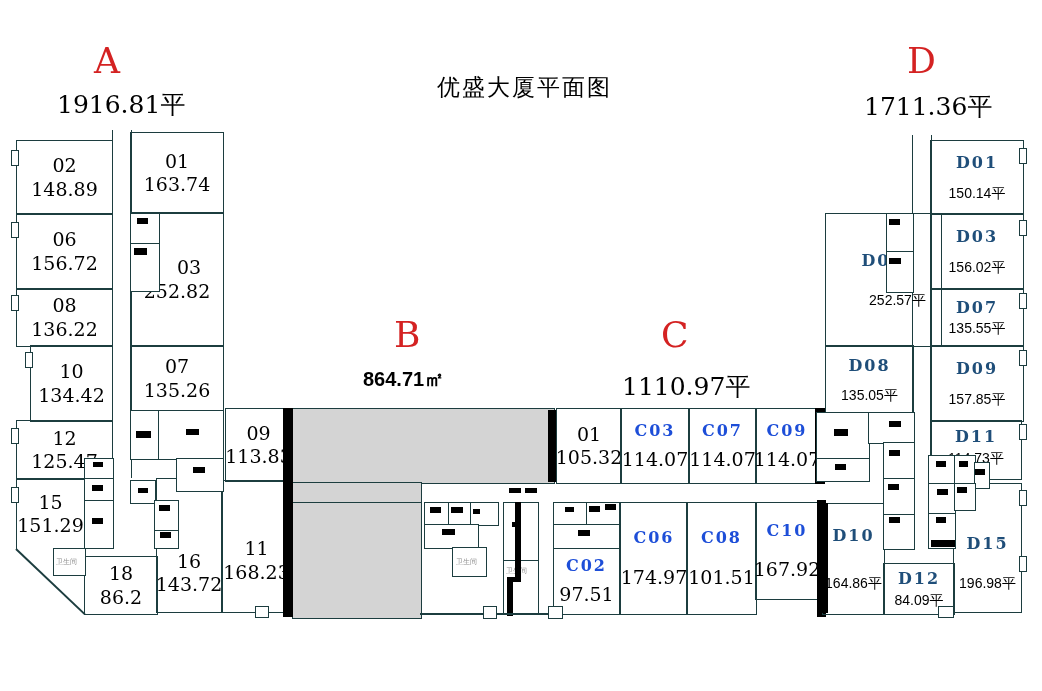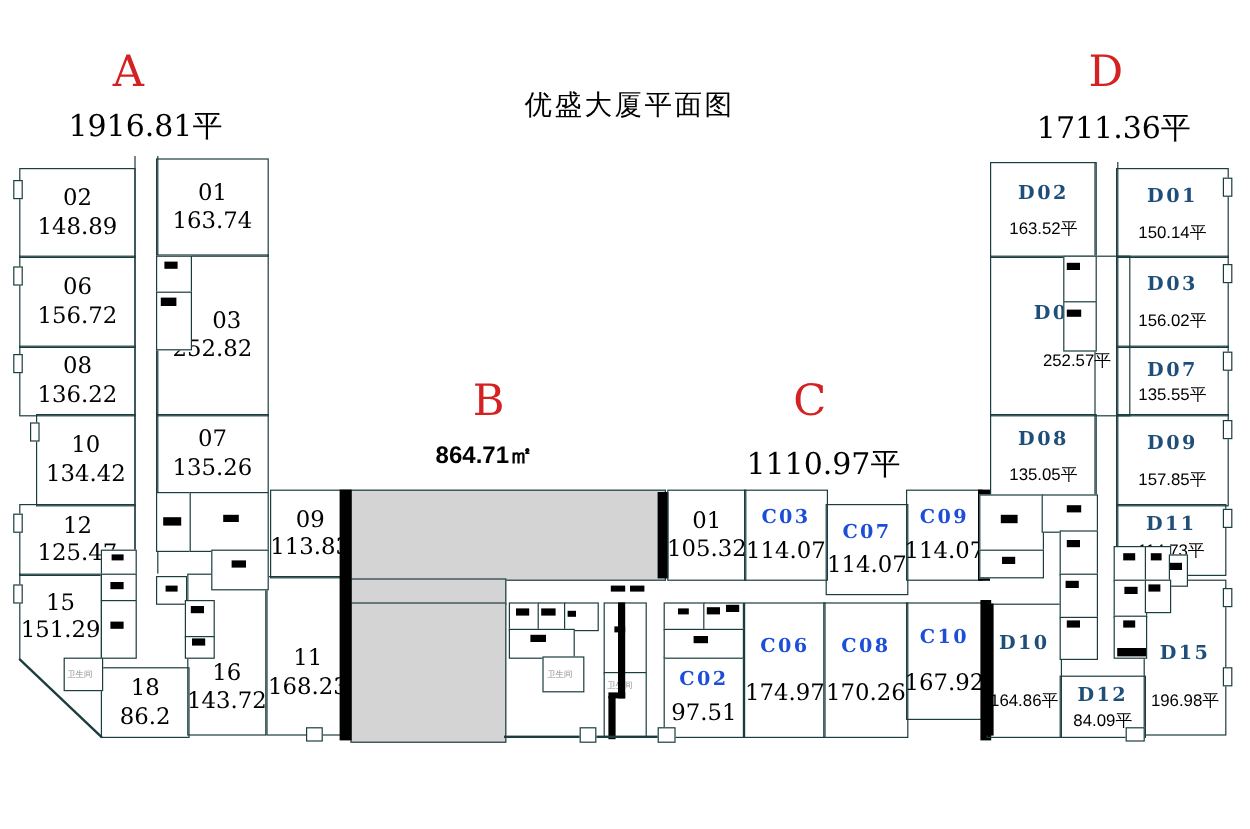--- a/index.html
+++ b/index.html
@@ -110,52 +110,48 @@
   <div class="wall" style="left:548px;top:410px;width:9px;height:72px;"></div>
 
   <div class="room" style="left:556px;top:408px;width:64px;height:74px;">
     <span class="rn">01</span>
     <span class="ra">105.32</span>
   </div>
   <div class="room croom" style="left:620px;top:408px;width:68px;height:74px;">
     <span class="rn">C03</span>
     <span class="ra">114.07</span>
   </div>
-  <div class="room croom" style="left:688px;top:408px;width:67px;height:74px;margin-top:12px;">
+  <div class="room croom" style="left:688px;top:408px;width:67px;height:74px;">
     <span class="rn">C07</span>
     <span class="ra">114.07</span>
   </div>
   <div class="room croom" style="left:755px;top:408px;width:62px;height:74px;">
     <span class="rn">C09</span>
     <span class="ra">114.07</span>
   </div>
   <div class="wall" style="left:815px;top:408px;width:10px;height:76px;"></div>
 
   <div class="room croom" style="left:553px;top:547px;width:65px;height:66px;">
     <span class="rn">C02</span>
     <span class="ra">97.51</span>
   </div>
   <div class="room croom gaplg" style="left:620px;top:502px;width:66px;height:111px;">
     <span class="rn">C06</span>
     <span class="ra">174.97</span>
   </div>
   <div class="room croom gaplg" style="left:686px;top:502px;width:69px;height:111px;">
     <span class="rn">C08</span>
-    <span class="ra">170.26</span>
+    <span class="ra">101.51</span>
   </div>
   <div class="room croom gaplg" style="left:755px;top:502px;width:62px;height:96px;">
     <span class="rn">C10</span>
     <span class="ra">167.92</span>
   </div>
   <div class="wall" style="left:817px;top:500px;width:9px;height:117px;"></div>
 
-  <div class="room droom" style="left:825px;top:135px;width:87px;height:78px;">
-    <span class="rn">D02</span>
-    <span class="ra">163.52平</span>
-  </div>
   <div class="room droom" style="left:930px;top:140px;width:92px;height:73px;">
     <span class="rn">D01</span>
     <span class="ra">150.14平</span>
   </div>
   <div class="room droom gapl" style="left:825px;top:213px;width:87px;height:132px;padding-left:28px;">
     <span class="rn" style="margin-right:30px;">D06</span>
     <span class="ra">252.57平</span>
   </div>
   <div class="room droom" style="left:930px;top:213px;width:92px;height:75px;">
     <span class="rn">D03</span>

